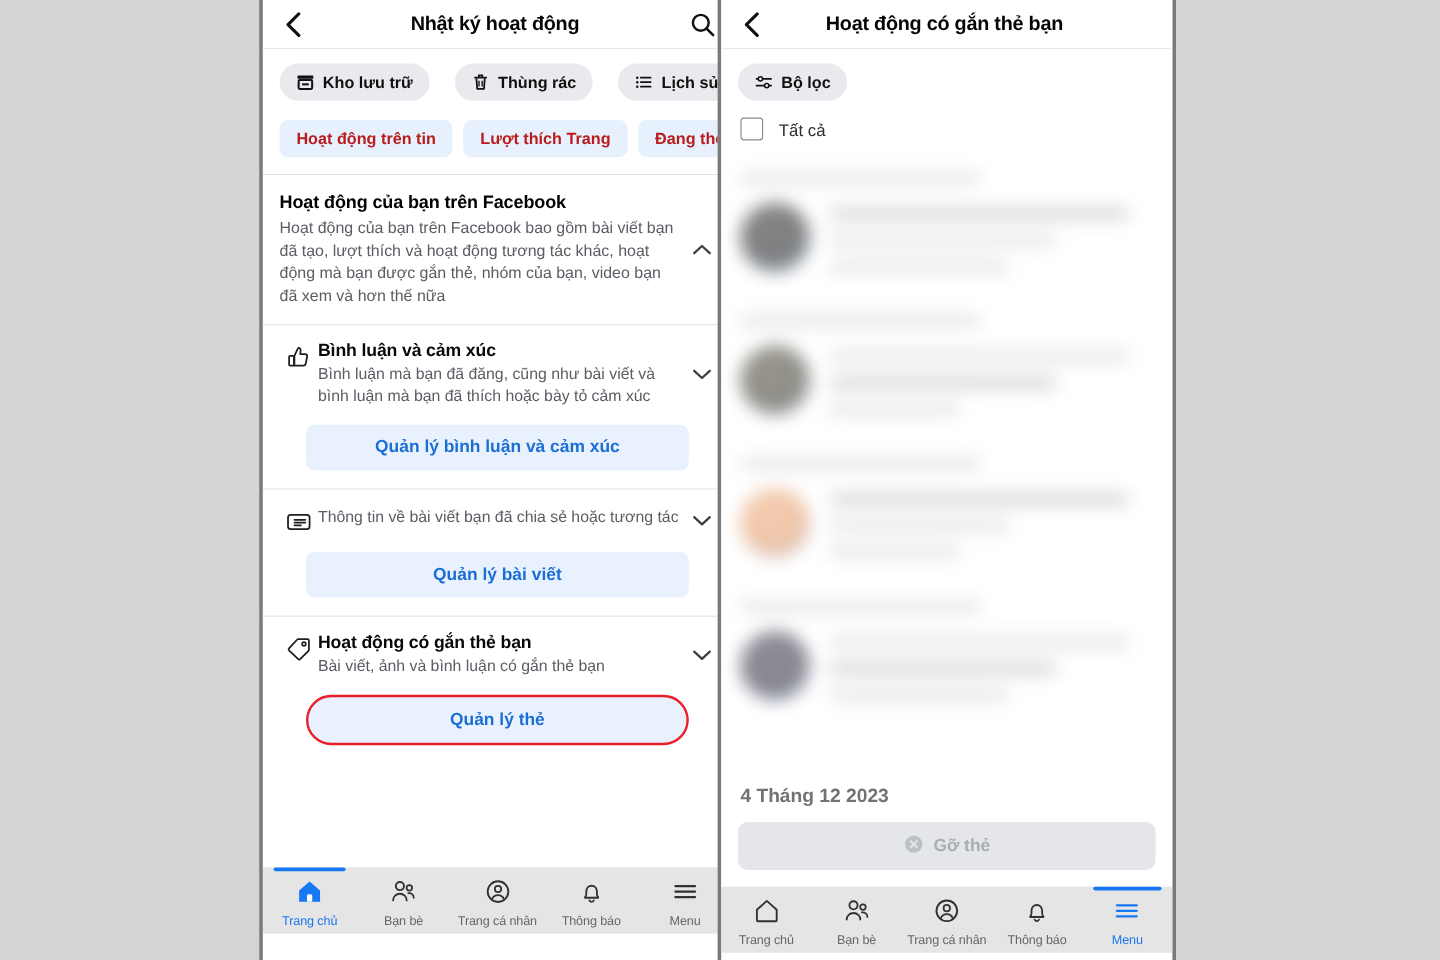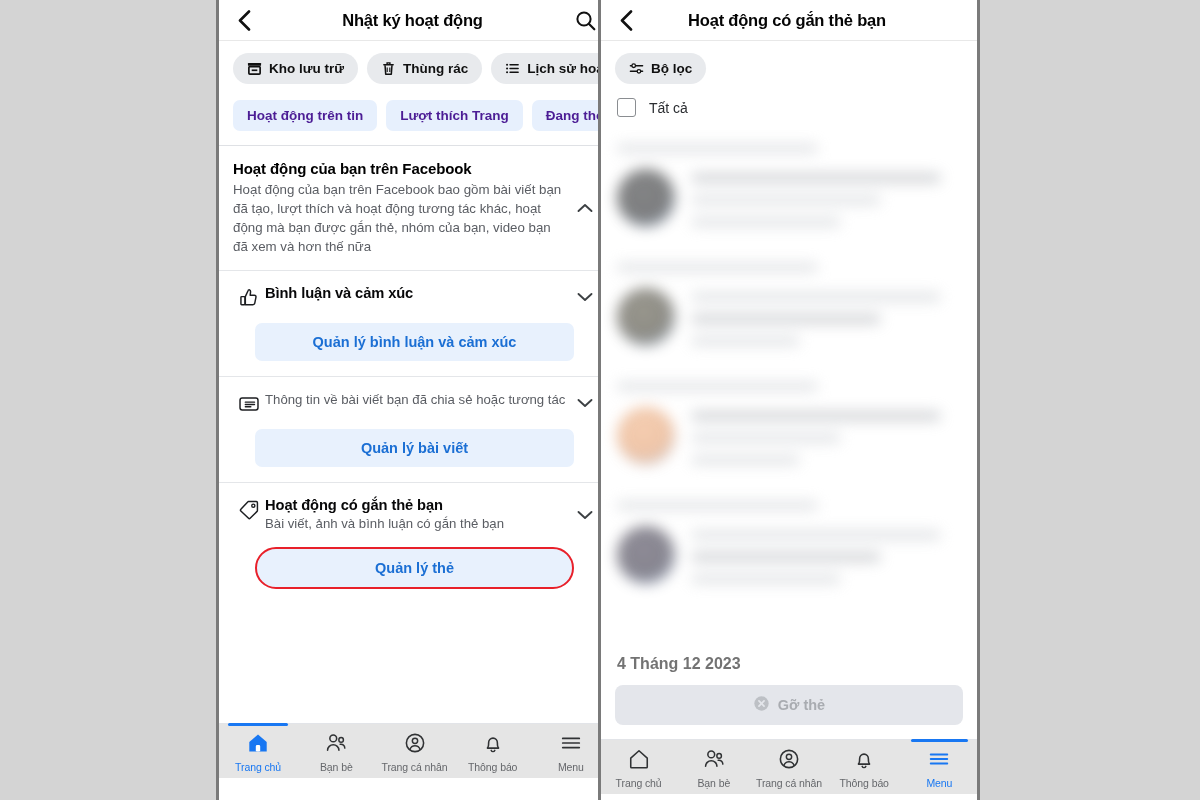--- a/index.html
+++ b/index.html
@@ -51,21 +51,21 @@
     font-size: 16.5px;
     font-weight: 700;
     color: #050505;
     letter-spacing: -0.2px;
   }
   .topbar-right { width: 26px; display:flex; justify-content:flex-end; }
 
   
   .chips-row {
     display: flex; align-items: center;
-    gap: 9px;
+    gap: 21px;
     padding: 12px 14px 12px 14px;
     background: #fff;
     white-space: nowrap;
     overflow: hidden;
   }
   .chip-gray {
     display: inline-flex; align-items: center; gap: 7px;
     background: #e8eaed;
     border-radius: 18px;
     padding: 8px 14px;
@@ -85,21 +85,21 @@
     white-space: nowrap;
     overflow: hidden;
     border-bottom: 1px solid #dfe1e5;
   }
   .chip-blue {
     background: #e7f0fd;
     border-radius: 7px;
     padding: 8px 14px;
     font-size: 13.5px;
     font-weight: 700;
-    color: #4c1d95;
+    color: #b91c1c;
     flex: 0 0 auto;
   }
 
   
   .body-scroll {
     background: #fff;
     height: 577px;
     overflow: hidden;
   }
 
@@ -362,20 +362,21 @@
 
       <div class="row-item">
         <div class="row-icon">
           <svg width="22" height="22" viewBox="0 0 24 24">
               <path d="M8 10.5 L11.2 3.6 c0.2-0.5 0.9-0.7 1.4-0.4 0.8 0.5 1.2 1.4 1.1 2.3 l-0.4 3.4 h4.6 c1.1 0 1.9 1 1.7 2.1 l-1.3 6.6 c-0.2 1-1 1.7-2 1.7 H8 z" fill="none" stroke="#1c1e21" stroke-width="1.6" stroke-linejoin="round"></path>
               <rect x="3.2" y="10.5" width="4.4" height="8.8" rx="0.8" fill="none" stroke="#1c1e21" stroke-width="1.6"></rect>
             </svg>
         </div>
         <div class="row-text">
           <div class="row-title">Bình luận và cảm xúc</div>
+          <div class="row-desc">Bình luận mà bạn đã đăng, cũng như bài viết và bình luận mà bạn đã thích hoặc bày tỏ cảm xúc</div>
         </div>
         <div class="row-caret">
           <svg width="16" height="10" viewBox="0 0 16 10">
               <path d="M1.5 2 L8 8 L14.5 2" fill="none" stroke="#3c4043" stroke-width="1.9" stroke-linecap="round" stroke-linejoin="round"></path>
             </svg>
         </div>
       </div>
       <div class="action-wrap divider-below">
         <div class="action-btn">Quản lý bình luận và cảm xúc</div>
       </div>

